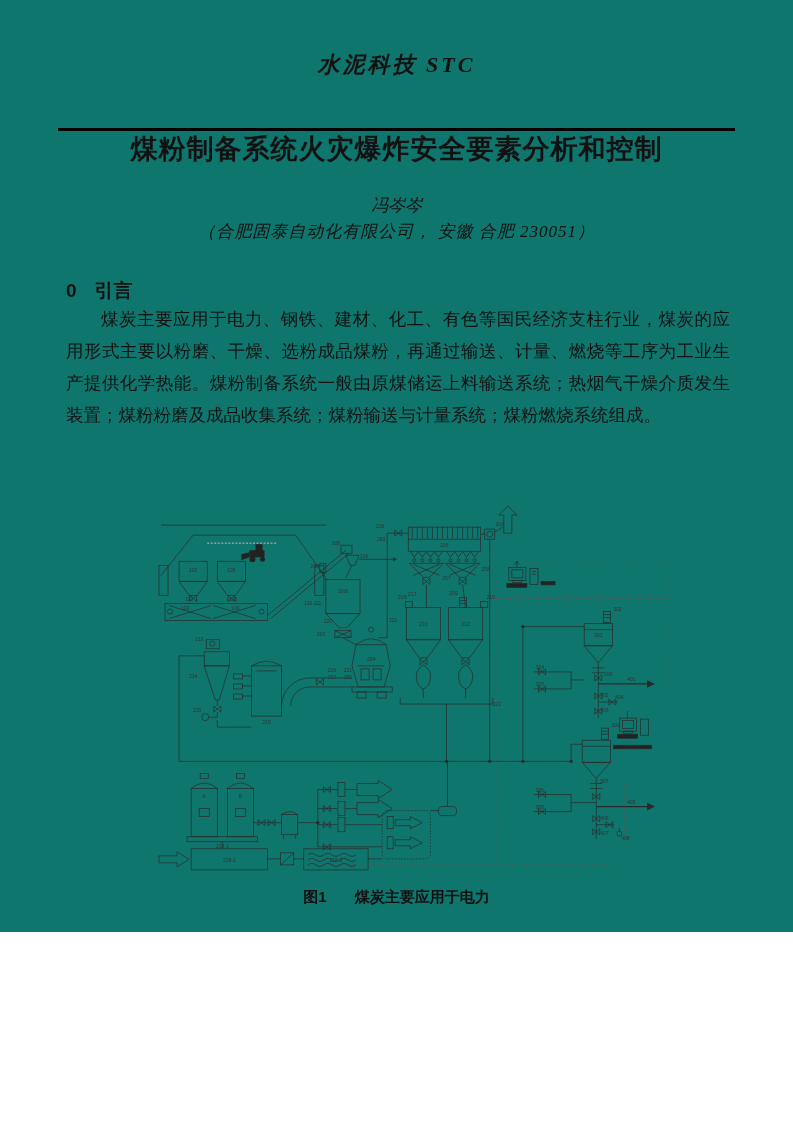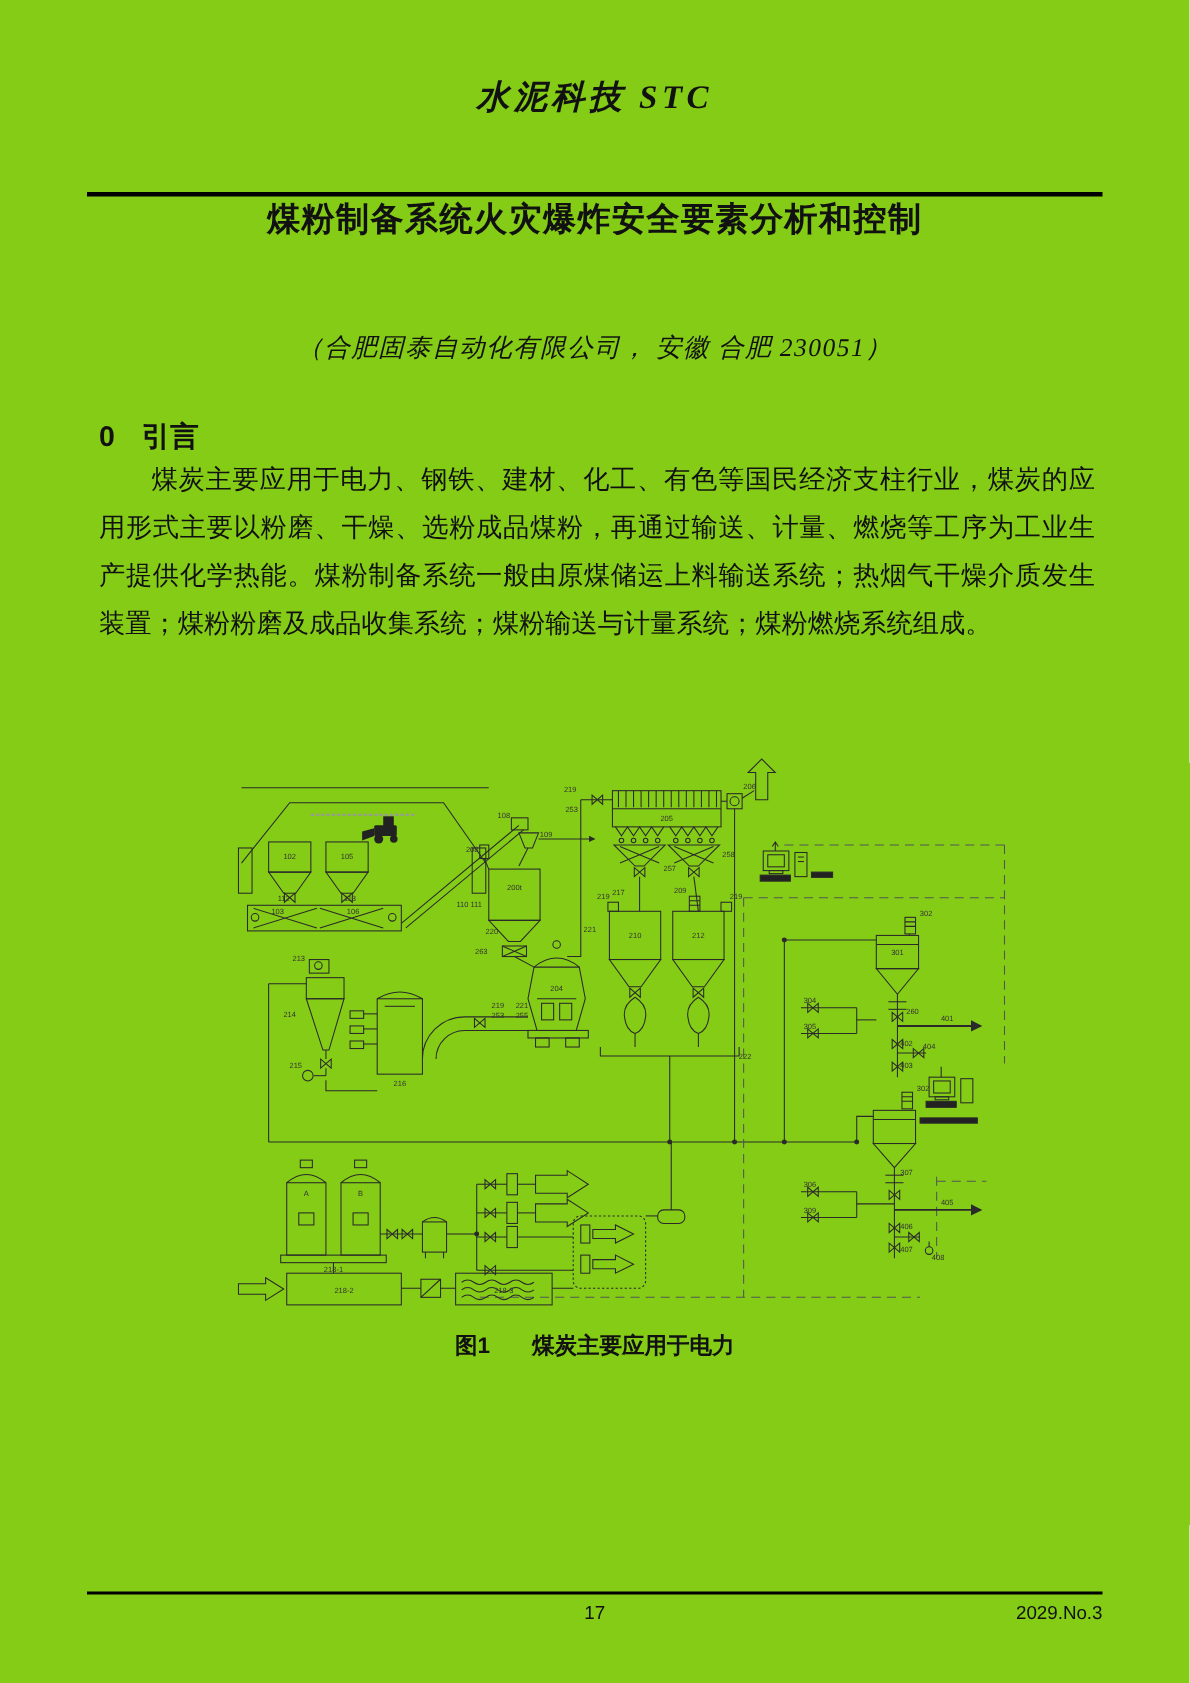--- a/index.html
+++ b/index.html
@@ -1,22 +1,22 @@
 <!DOCTYPE html>
 <html><head>
 <meta charset="utf-8">
 <style>
   html,body{margin:0;padding:0;background:#ffffff;}
-  #page{position:relative;width:793px;height:1122px;background:#84cc16;overflow:hidden;
+  #page{position:relative;width:793px;height:932px;background:#0f766e;overflow:hidden;
         font-family:"Liberation Serif","DejaVu Serif",serif;color:#111;}
   .journal-header{position:absolute;top:50px;left:0;width:100%;text-align:center;
         font-style:italic;font-weight:bold;font-size:22px;letter-spacing:3px;}
   .header-rule{position:absolute;top:128px;left:58px;width:677px;height:3px;background:#000;}
   .paper-title{position:absolute;top:131px;left:0;width:100%;text-align:center;margin:0;
-        font-family:"Liberation Sans","DejaVu Sans",sans-serif;font-weight:bold;font-size:22px;letter-spacing:1px;}
+        font-family:"Liberation Sans","DejaVu Sans",sans-serif;font-weight:bold;font-size:27px;letter-spacing:1px;}
   .author{position:absolute;top:194px;left:0;width:100%;text-align:center;
         font-style:italic;font-size:17px;}
   .affiliation{position:absolute;top:220px;left:0;width:100%;text-align:center;
         font-style:italic;font-size:17px;letter-spacing:1px;}
   .section-heading{position:absolute;top:278px;left:66px;margin:0;
         font-family:Liberation Sans, sans-serif;font-weight:bold;font-size:19px;}
   .section-heading .sec-no{margin-right:18px;}
   .body-para{position:absolute;left:66px;width:664px;margin:0;
         font-size:17.5px;line-height:32px;text-align:justify;text-indent:2em;}
   #para1{top:303px;}
@@ -35,20 +35,21 @@
 </style>
 </head>
 <body>
 
 <div id="page">
 
   <div class="journal-header">水泥科技 STC</div>
   <div class="header-rule"></div>
 
   <h1 class="paper-title">煤粉制备系统火灾爆炸安全要素分析和控制</h1>
+  <div class="author">冯岑岑</div>
   <div class="affiliation">（合肥固泰自动化有限公司， 安徽  合肥  230051）</div>
 
   <h2 class="section-heading">
     <span class="sec-no">0</span><span>引言</span>
   </h2>
 
   <p id="para1" class="body-para">煤炭主要应用于电力、钢铁、建材、化工、有色等国民经济支柱行业，煤炭的应用形式主要以粉磨、干燥、选粉成品煤粉，再通过输送、计量、燃烧等工序为工业生产提供化学热能。煤粉制备系统一般由原煤储运上料输送系统；热烟气干燥介质发生装置；煤粉粉磨及成品收集系统；煤粉输送与计量系统；煤粉燃烧系统组成。</p>
 
   <div class="figure-wrap">
     <svg viewBox="0 0 595 378" width="600" height="380" xmlns="http://www.w3.org/2000/svg">

